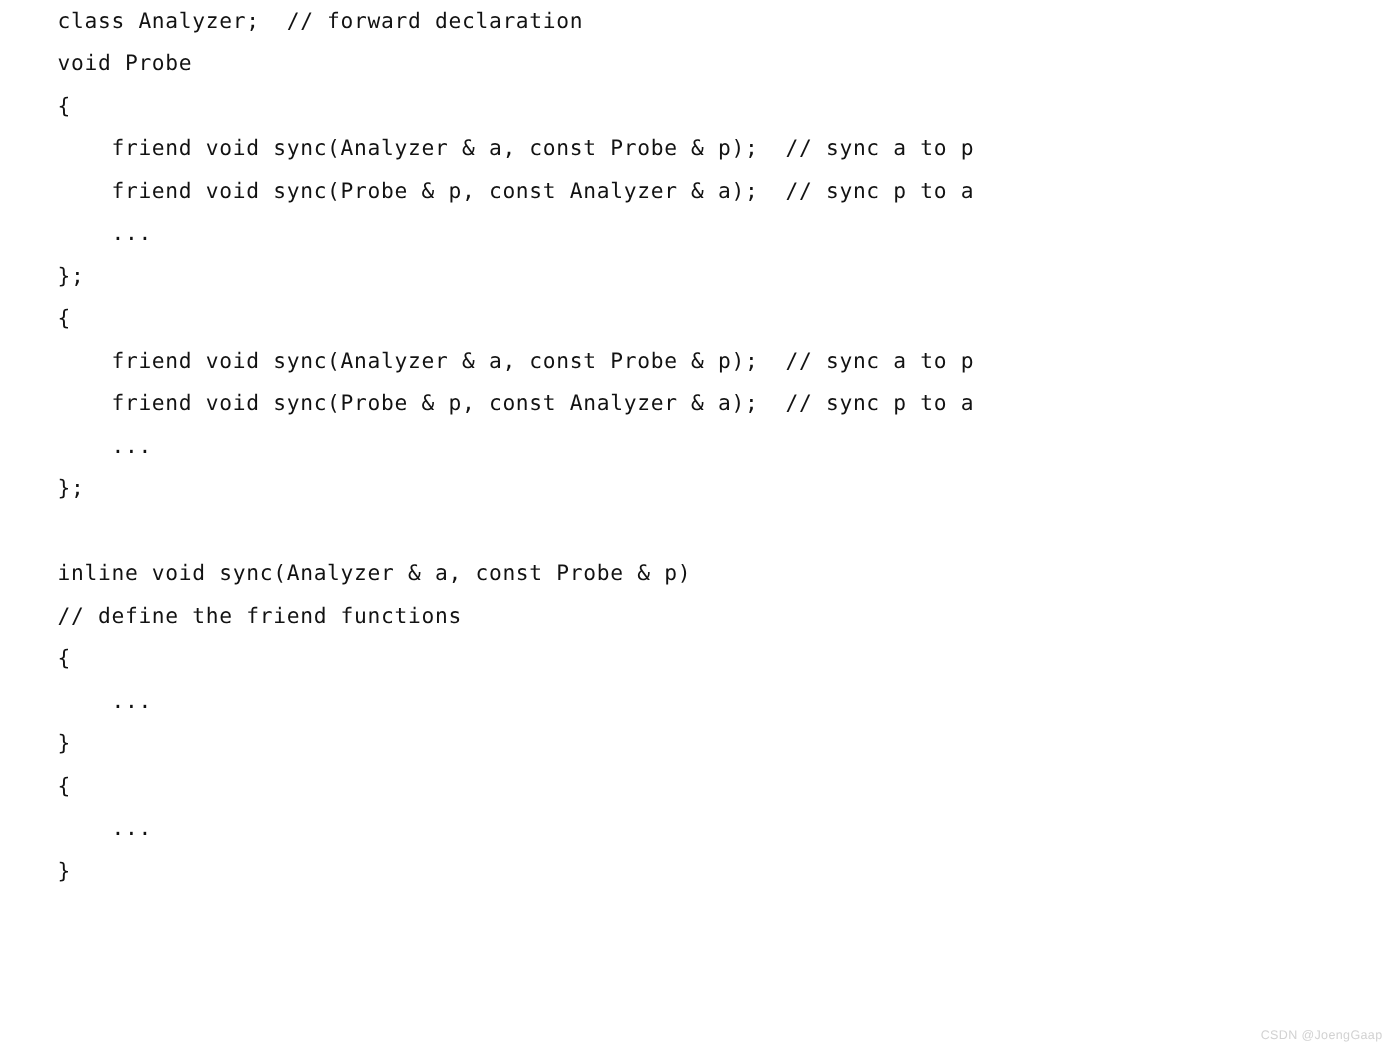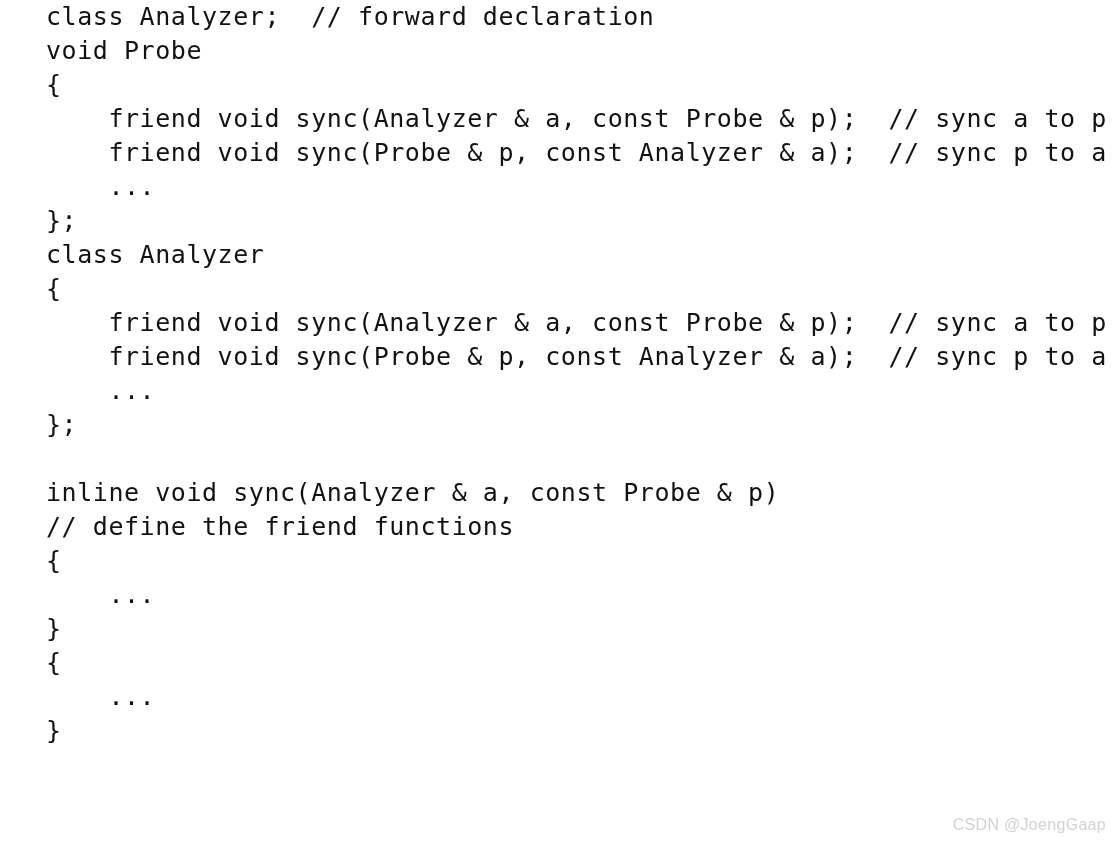--- a/index.html
+++ b/index.html
@@ -19,54 +19,53 @@
     position: absolute;
     left: 46px;
     top: 0px;
     width: 1040px;
   }
 
   .code-line {
     height: 34px;
     line-height: 34px;
     font-family: "DejaVu Sans Mono", "Liberation Mono", monospace;
-    font-size: 25px;
+    font-size: 17px;
     letter-spacing: 0.55px;
     color: #121212;
     white-space: pre;
     -webkit-font-smoothing: none;
   }
 
   .code-line.blank {
     height: 34px;
   }
 
   #watermark {
     position: absolute;
     right: 14px;
     bottom: 10px;
     font-family: "Liberation Sans", "DejaVu Sans", sans-serif;
-    font-size: 16px;
+    font-size: 10px;
     color: #d2d2d2;
     letter-spacing: 0.3px;
     white-space: pre;
   }
 </style>
 </head>
 <body>
 
 <div id="code-listing">
     <div class="code-line">class Analyzer;  // forward declaration</div>
     <div class="code-line">void Probe</div>
     <div class="code-line">{</div>
     <div class="code-line">    friend void sync(Analyzer &amp; a, const Probe &amp; p);  // sync a to p</div>
     <div class="code-line">    friend void sync(Probe &amp; p, const Analyzer &amp; a);  // sync p to a</div>
     <div class="code-line">    ...</div>
     <div class="code-line">};</div>
-    <div class="code-line">class Analyzer</div>
     <div class="code-line">{</div>
     <div class="code-line">    friend void sync(Analyzer &amp; a, const Probe &amp; p);  // sync a to p</div>
     <div class="code-line">    friend void sync(Probe &amp; p, const Analyzer &amp; a);  // sync p to a</div>
     <div class="code-line">    ...</div>
     <div class="code-line">};</div>
     <div class="code-line blank"></div>
     <div class="code-line">inline void sync(Analyzer &amp; a, const Probe &amp; p)</div>
     <div class="code-line">// define the friend functions</div>
     <div class="code-line">{</div>
     <div class="code-line">    ...</div>

